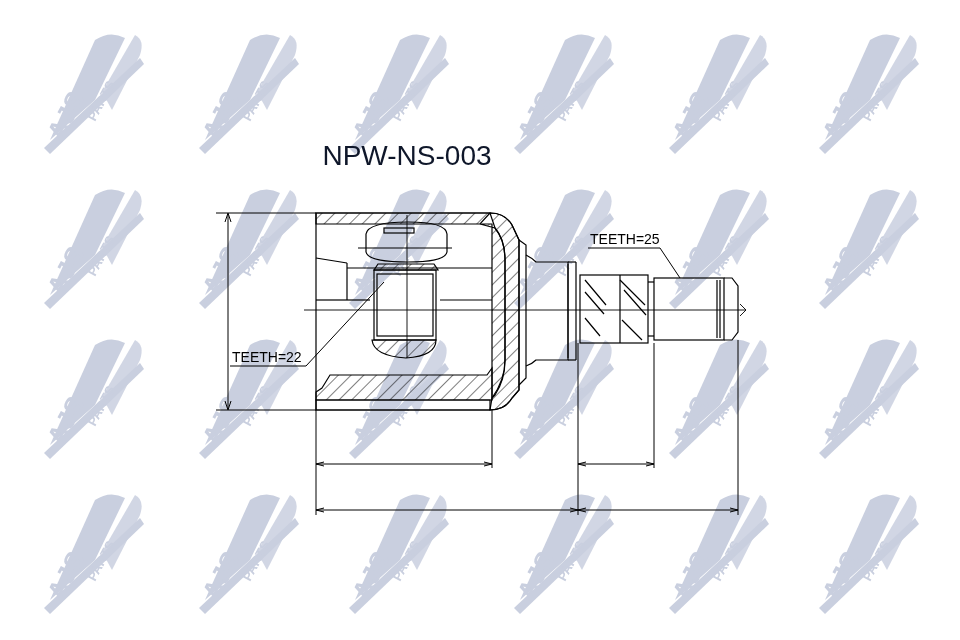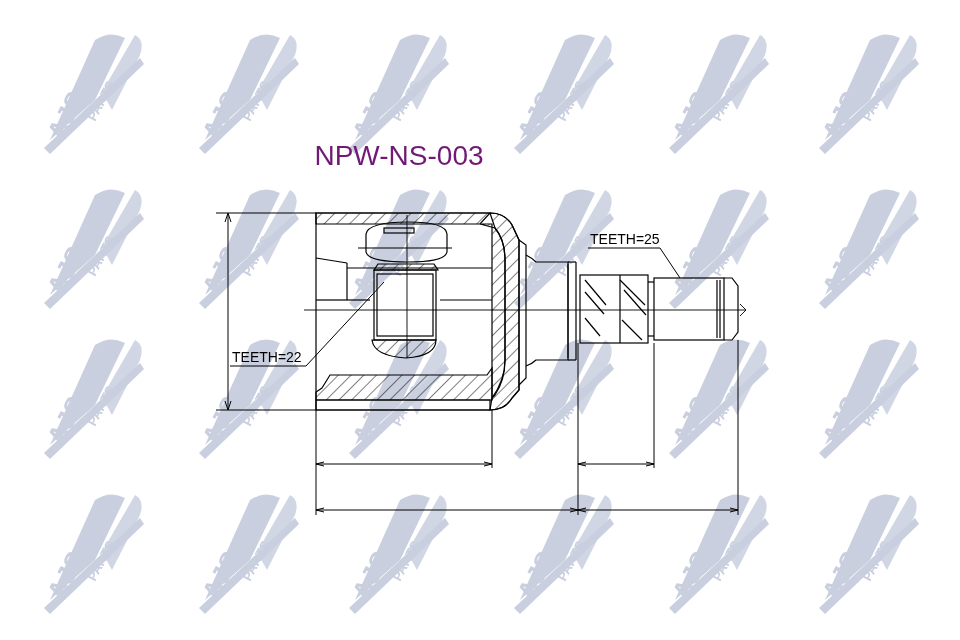--- a/index.html
+++ b/index.html
@@ -1,21 +1,21 @@
 <!DOCTYPE html>
 <html><head>
   <meta charset="utf-8">
   <style>
     html, body { margin: 0; padding: 0; background: #ffffff; }
     body { width: 960px; height: 640px; position: relative; overflow: hidden; font-family: "DejaVu Sans", sans-serif; }
     .wm-layer { position: absolute; left: 0; top: 0; width: 960px; height: 640px; }
     .title {
       position: absolute; left: 0; width: 858px; top: 140px; text-align: center;
-      font-family: "Liberation Sans", sans-serif; font-size: 28px; color: #701a75; letter-spacing: 0px;
-      padding-left: 0px;
+      font-family: "Liberation Sans", sans-serif; font-size: 28px; color: #0f172a; letter-spacing: 0px;
+      padding-left: 8px;
     }
     .title span { position: relative; left: -30px; }
     .drawing { position: absolute; left: 0; top: 0; width: 960px; height: 640px; }
     .label-text { font-family: "Liberation Sans", sans-serif; font-size: 14px; fill: #000; }
   </style>
 </head>
 <body>
 
 <svg class="wm-layer" viewBox="0 0 960 640" xmlns="http://www.w3.org/2000/svg">
   <defs>

